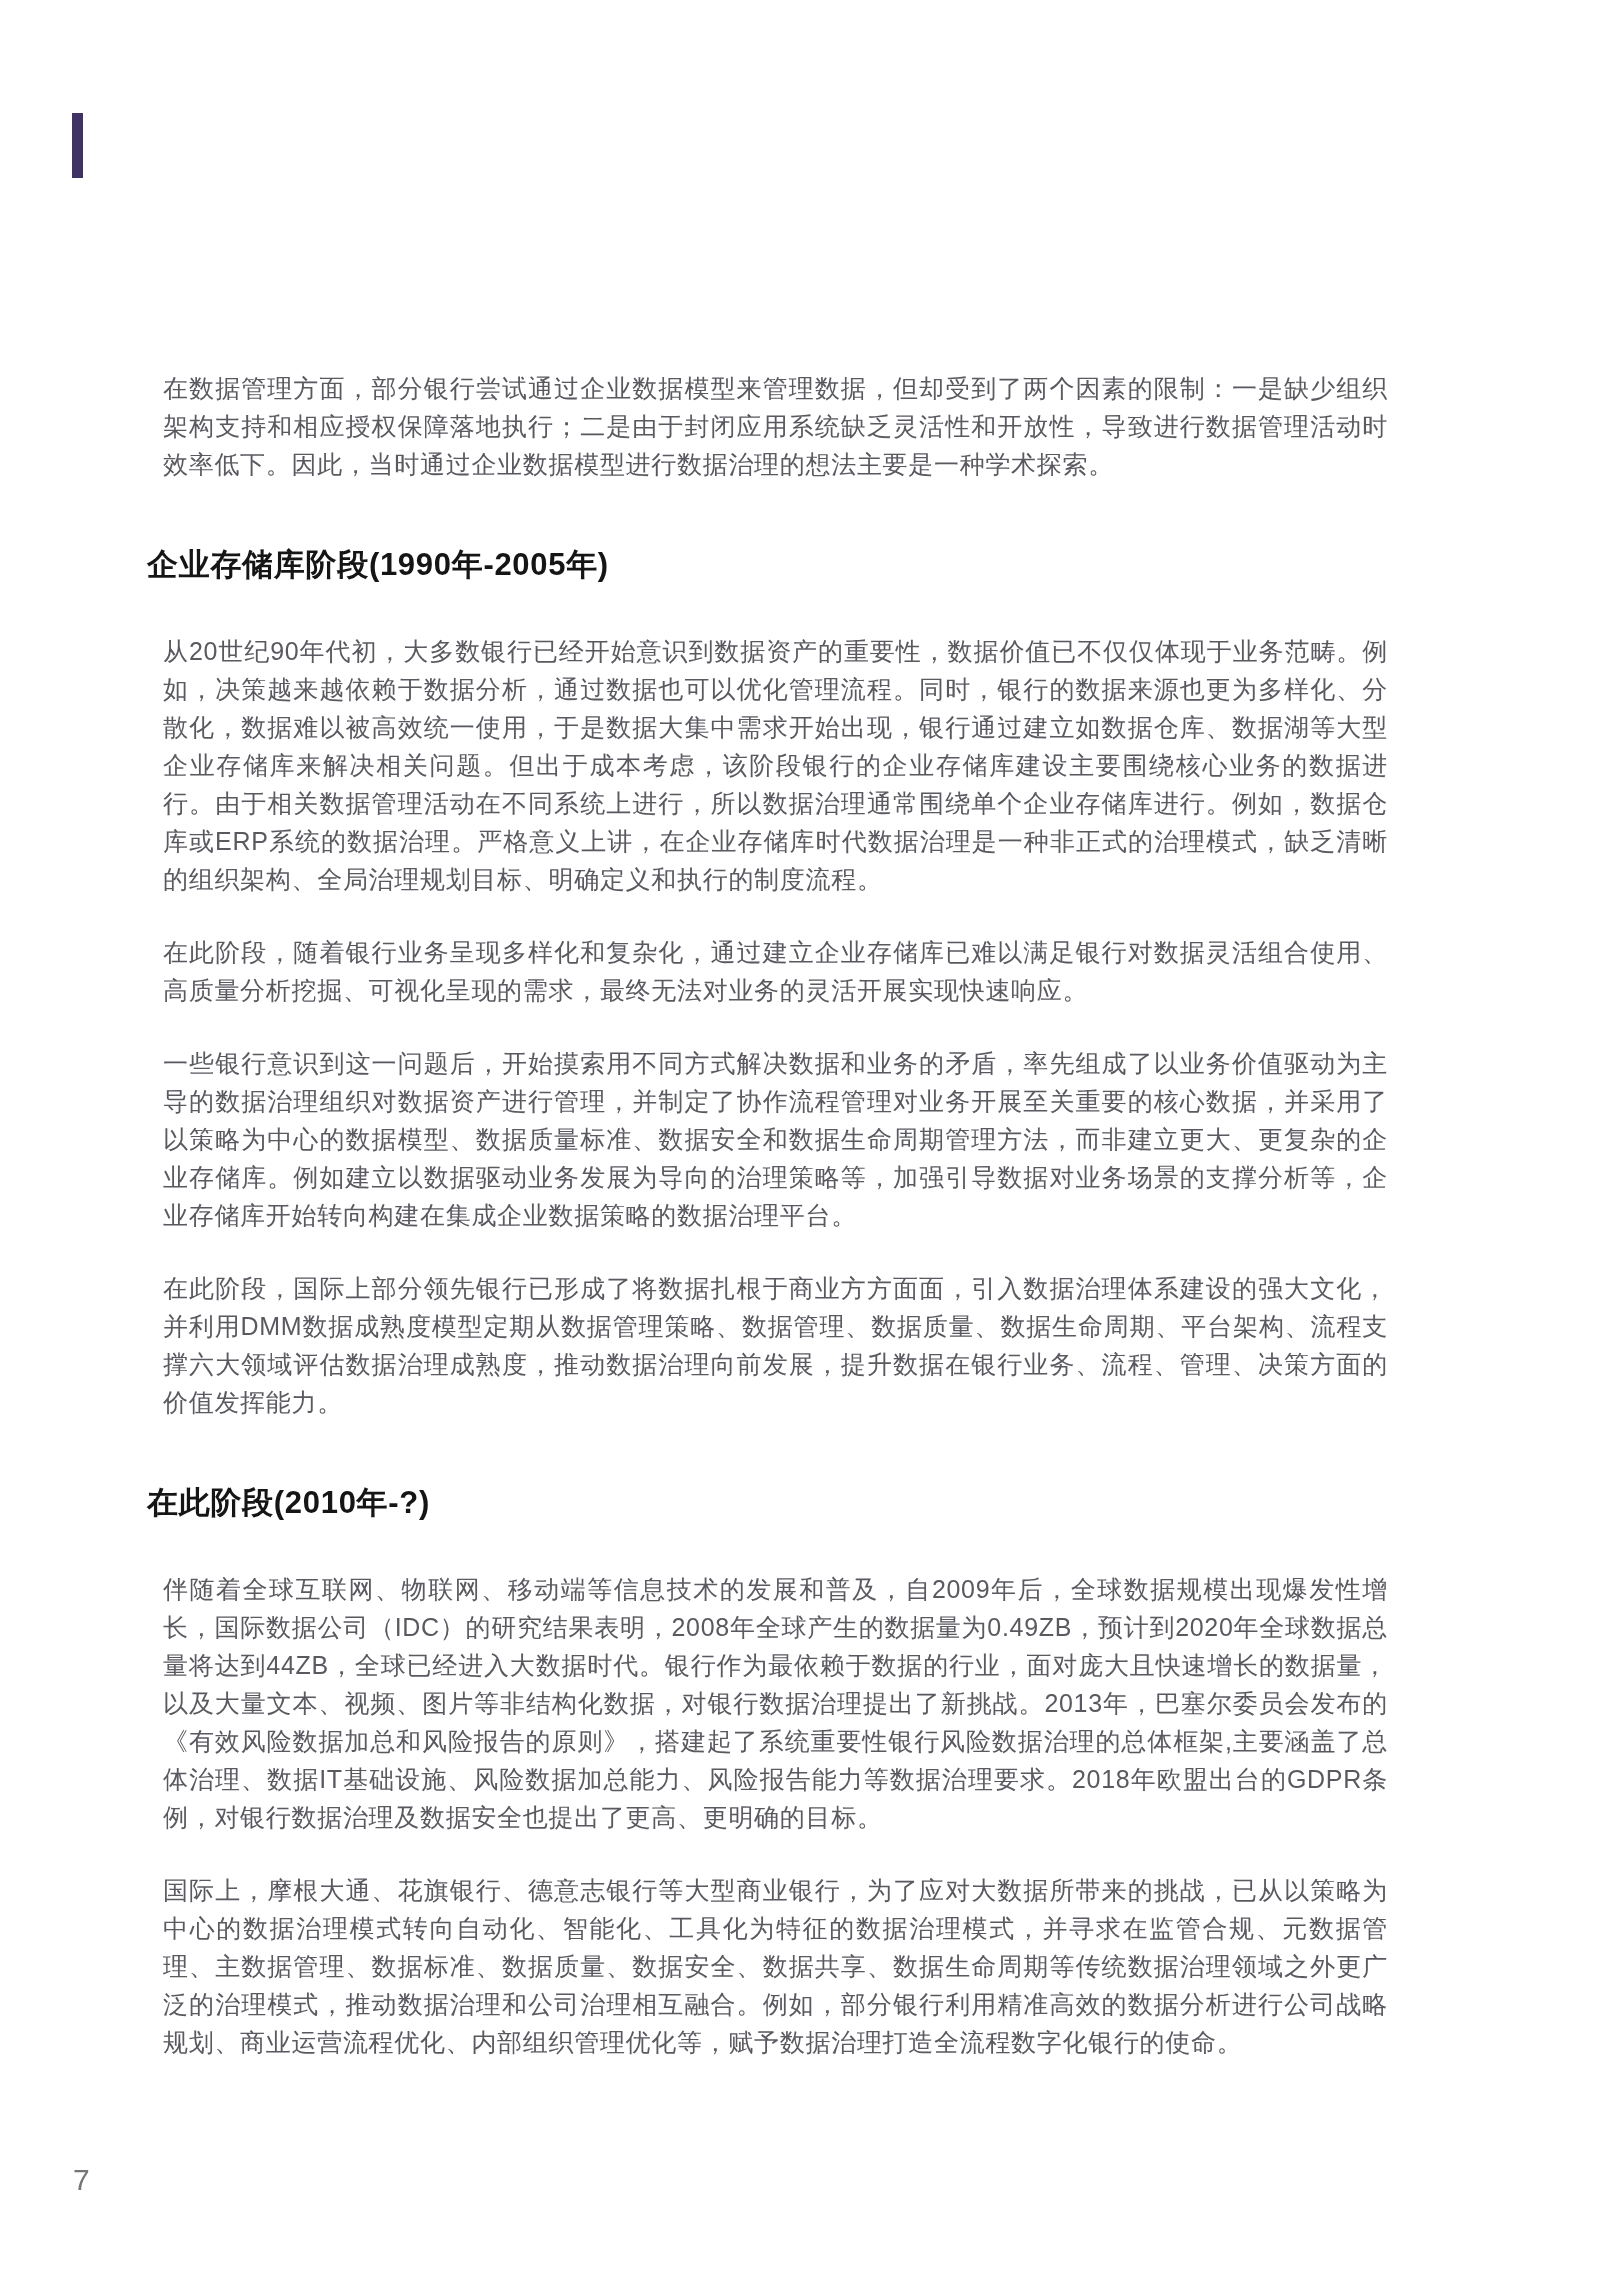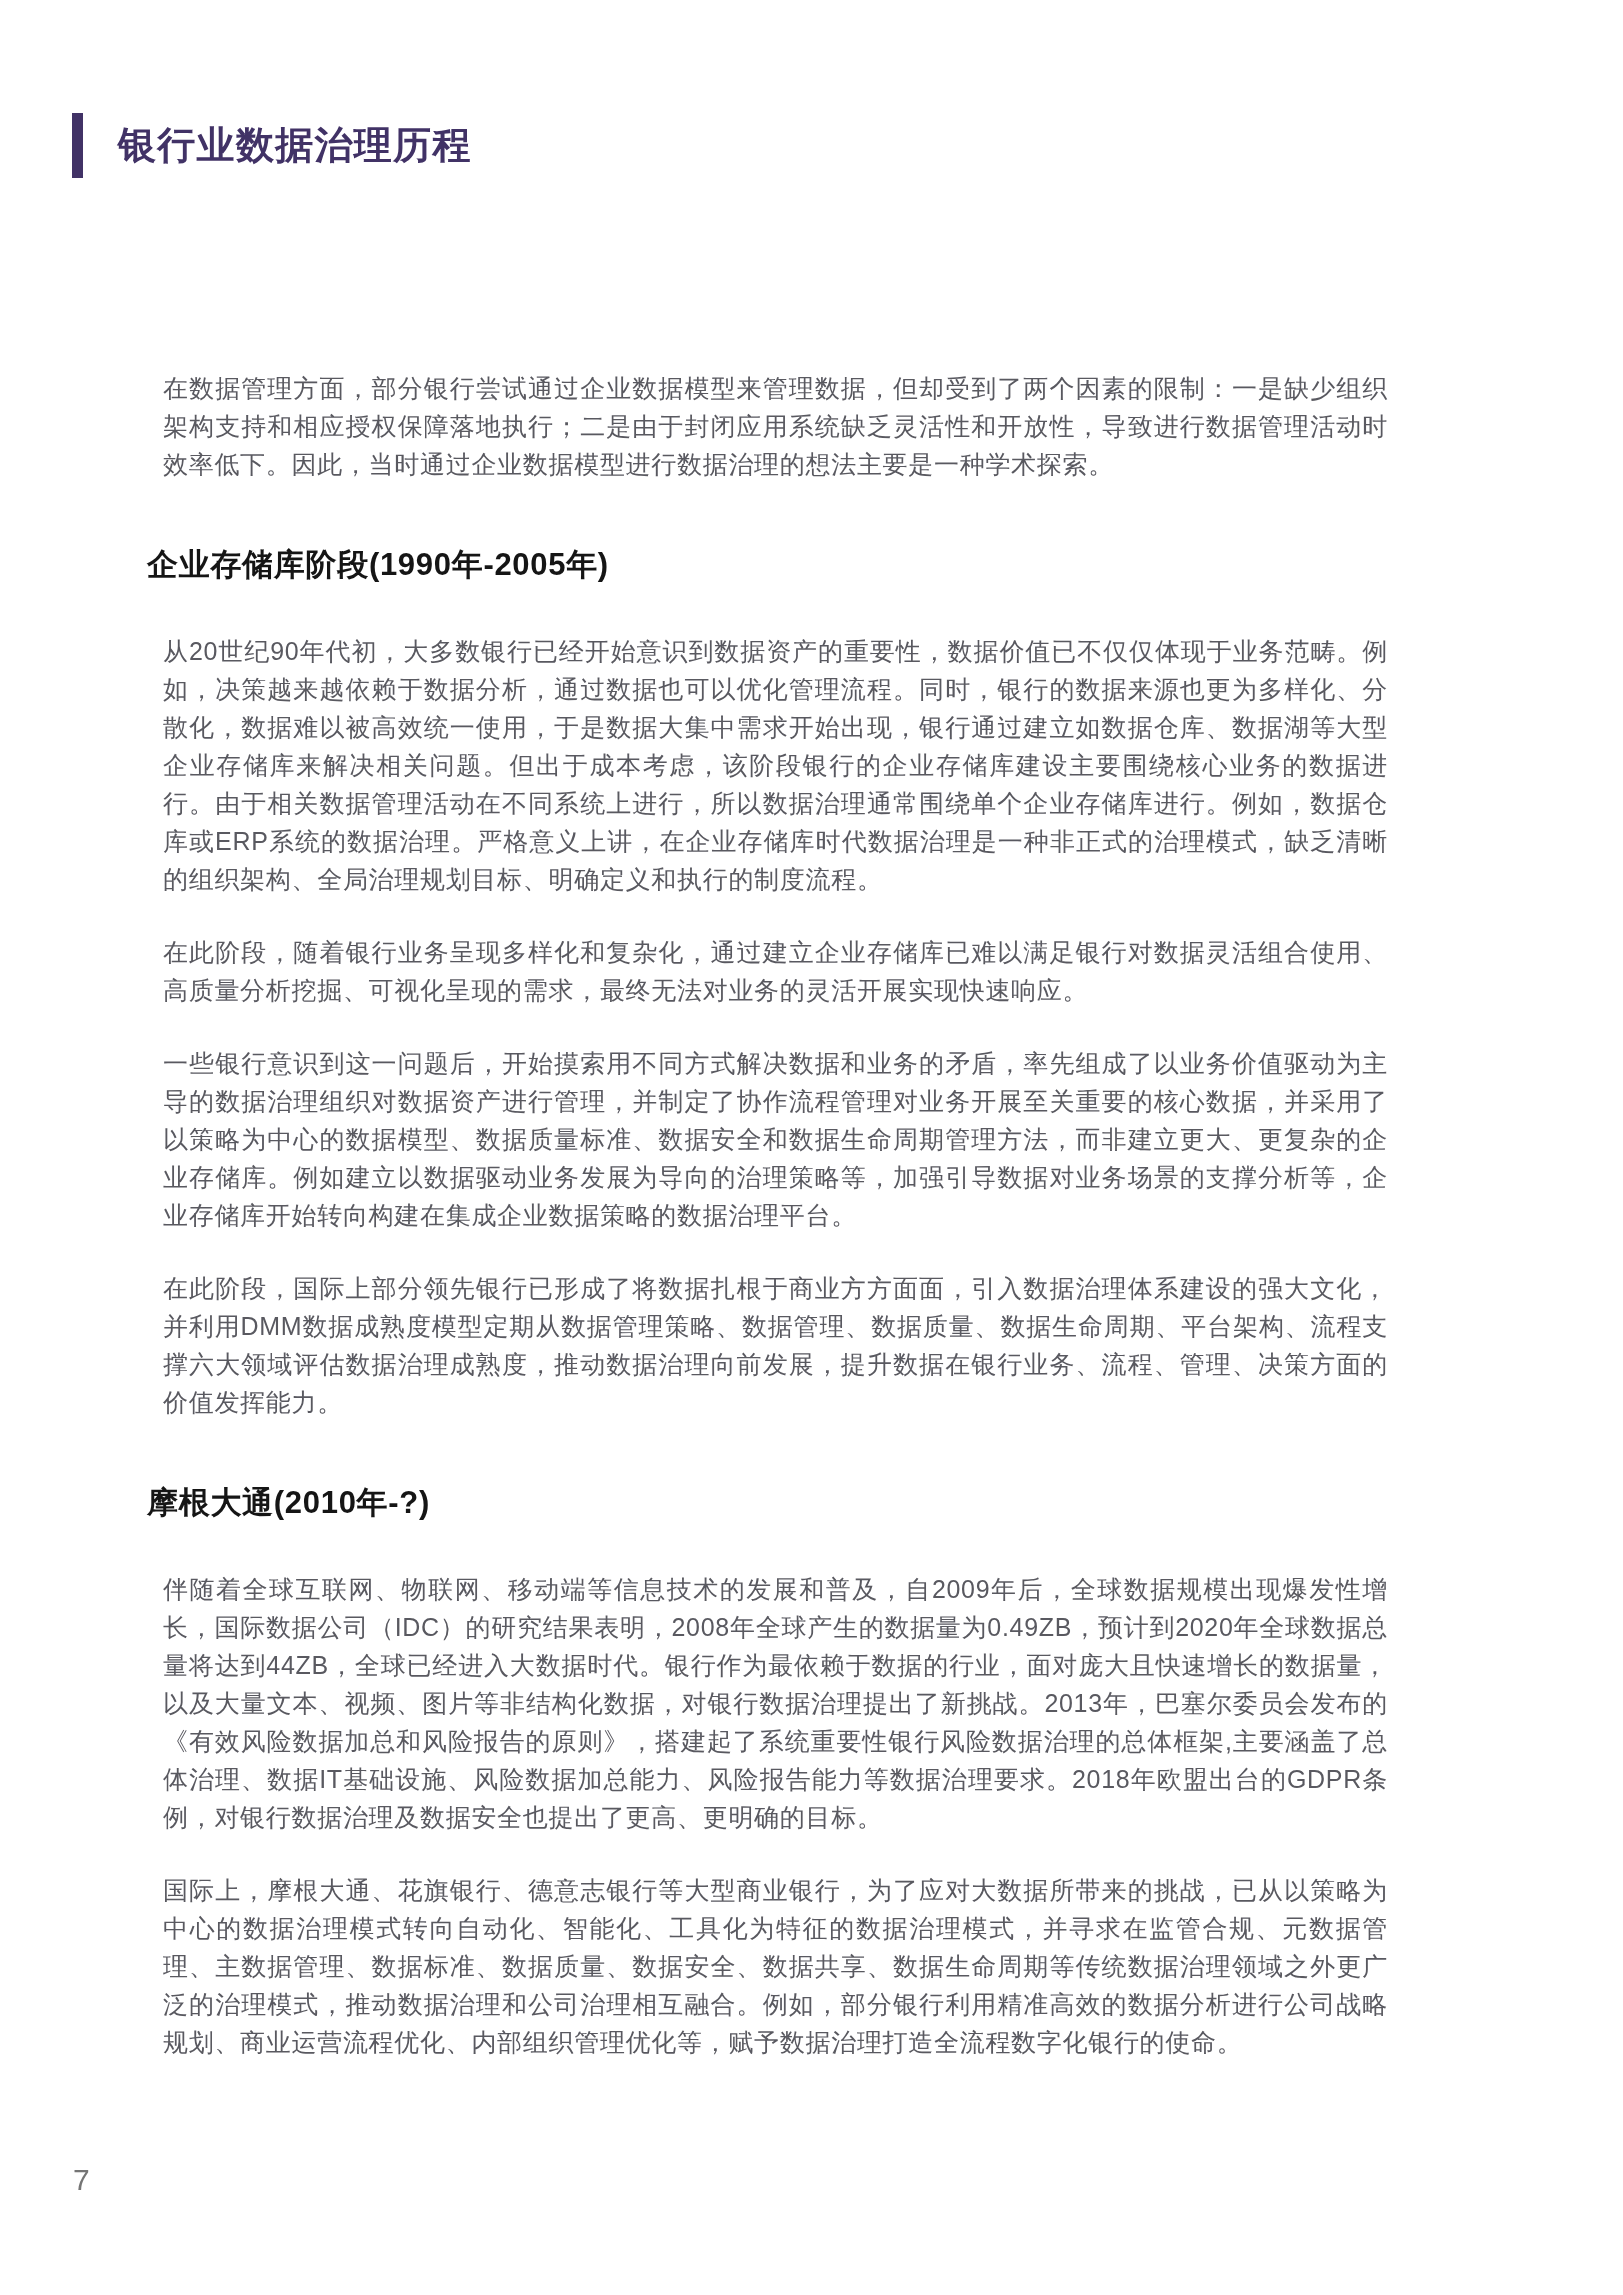--- a/index.html
+++ b/index.html
@@ -77,35 +77,34 @@
     color: #757575;
   }
 </style>
 </head>
 <body>
 
 <div class="page">
 
   <header class="doc-header">
     <span class="accent-bar"></span>
-    <h1 class="doc-title">银行业数据治理历程</h1>
   </header>
 
   <main class="content">
 
     <p class="para intro">在数据管理方面，部分银行尝试通过企业数据模型来管理数据，但却受到了两个因素的限制：一是缺少组织架构支持和相应授权保障落地执行；二是由于封闭应用系统缺乏灵活性和开放性，导致进行数据管理活动时效率低下。因此，当时通过企业数据模型进行数据治理的想法主要是一种学术探索。</p>
 
     <h2 class="sec-heading">企业存储库阶段(1990年-2005年)</h2>
     <p class="para">从20世纪90年代初，大多数银行已经开始意识到数据资产的重要性，数据价值已不仅仅体现于业务范畴。例如，决策越来越依赖于数据分析，通过数据也可以优化管理流程。同时，银行的数据来源也更为多样化、分散化，数据难以被高效统一使用，于是数据大集中需求开始出现，银行通过建立如数据仓库、数据湖等大型企业存储库来解决相关问题。但出于成本考虑，该阶段银行的企业存储库建设主要围绕核心业务的数据进行。由于相关数据管理活动在不同系统上进行，所以数据治理通常围绕单个企业存储库进行。例如，数据仓库或ERP系统的数据治理。严格意义上讲，在企业存储库时代数据治理是一种非正式的治理模式，缺乏清晰的组织架构、全局治理规划目标、明确定义和执行的制度流程。</p>
 
     <p class="para">在此阶段，随着银行业务呈现多样化和复杂化，通过建立企业存储库已难以满足银行对数据灵活组合使用、高质量分析挖掘、可视化呈现的需求，最终无法对业务的灵活开展实现快速响应。</p>
     <p class="para">一些银行意识到这一问题后，开始摸索用不同方式解决数据和业务的矛盾，率先组成了以业务价值驱动为主导的数据治理组织对数据资产进行管理，并制定了协作流程管理对业务开展至关重要的核心数据，并采用了以策略为中心的数据模型、数据质量标准、数据安全和数据生命周期管理方法，而非建立更大、更复杂的企业存储库。例如建立以数据驱动业务发展为导向的治理策略等，加强引导数据对业务场景的支撑分析等，企业存储库开始转向构建在集成企业数据策略的数据治理平台。</p>
     <p class="para">在此阶段，国际上部分领先银行已形成了将数据扎根于商业方方面面，引入数据治理体系建设的强大文化，并利用DMM数据成熟度模型定期从数据管理策略、数据管理、数据质量、数据生命周期、平台架构、流程支撑六大领域评估数据治理成熟度，推动数据治理向前发展，提升数据在银行业务、流程、管理、决策方面的价值发挥能力。</p>
 
-    <h2 class="sec-heading">摩根大通(2010年-?)</h2>
+    <h2 class="sec-heading">在此阶段(2010年-?)</h2>
     <p class="para">伴随着全球互联网、物联网、移动端等信息技术的发展和普及，自2009年后，全球数据规模出现爆发性增长，国际数据公司（IDC）的研究结果表明，2008年全球产生的数据量为0.49ZB，预计到2020年全球数据总量将达到44ZB，全球已经进入大数据时代。银行作为最依赖于数据的行业，面对庞大且快速增长的数据量，以及大量文本、视频、图片等非结构化数据，对银行数据治理提出了新挑战。2013年，巴塞尔委员会发布的《有效风险数据加总和风险报告的原则》，搭建起了系统重要性银行风险数据治理的总体框架,主要涵盖了总体治理、数据IT基础设施、风险数据加总能力、风险报告能力等数据治理要求。2018年欧盟出台的GDPR条例，对银行数据治理及数据安全也提出了更高、更明确的目标。</p>
     <p class="para">国际上，摩根大通、花旗银行、德意志银行等大型商业银行，为了应对大数据所带来的挑战，已从以策略为中心的数据治理模式转向自动化、智能化、工具化为特征的数据治理模式，并寻求在监管合规、元数据管理、主数据管理、数据标准、数据质量、数据安全、数据共享、数据生命周期等传统数据治理领域之外更广泛的治理模式，推动数据治理和公司治理相互融合。例如，部分银行利用精准高效的数据分析进行公司战略规划、商业运营流程优化、内部组织管理优化等，赋予数据治理打造全流程数字化银行的使命。</p>
 
   </main>
 
   <div class="page-number">7</div>
 
 </div>
 
 

